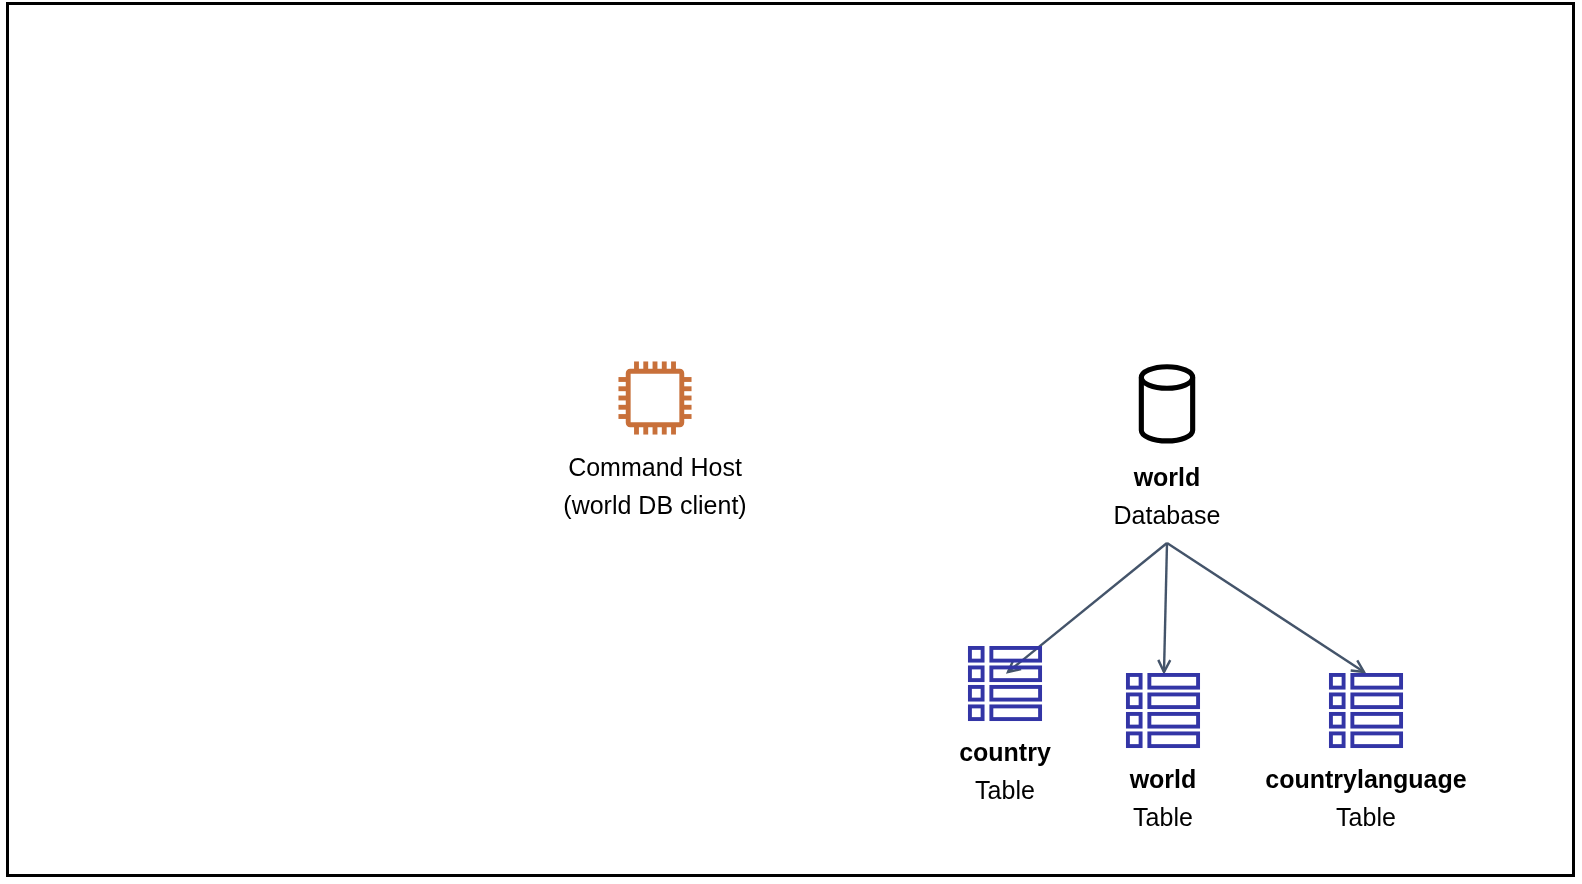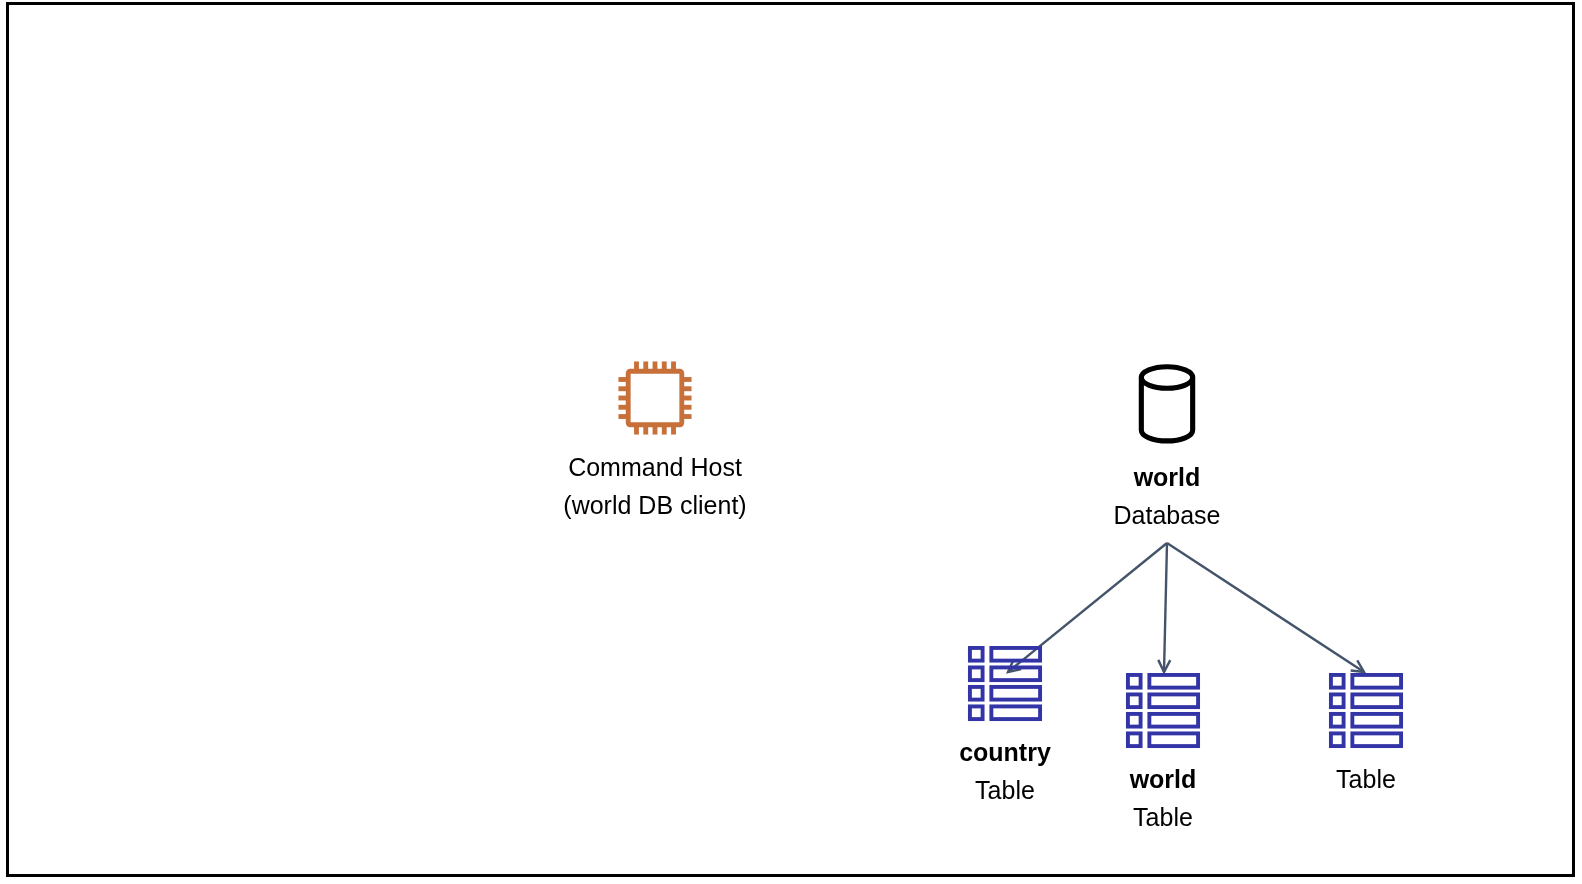--- a/index.html
+++ b/index.html
@@ -161,16 +161,17 @@
         <rect x="3" y="3" width="13" height="13"></rect>
           <rect x="25" y="3" width="50" height="13"></rect>
         <rect x="3" y="23" width="13" height="13"></rect>
           <rect x="25" y="23" width="50" height="13"></rect>
         <rect x="3" y="43" width="13" height="13"></rect>
           <rect x="25" y="43" width="50" height="13"></rect>
         <rect x="3" y="63" width="13" height="13"></rect>
           <rect x="25" y="63" width="50" height="13"></rect>
       </g>
     </svg>
+    <div class="label bold">countrylanguage</div>
     <div class="label">Table</div>
   </div>
 
 </div>
 
 </body></html>

